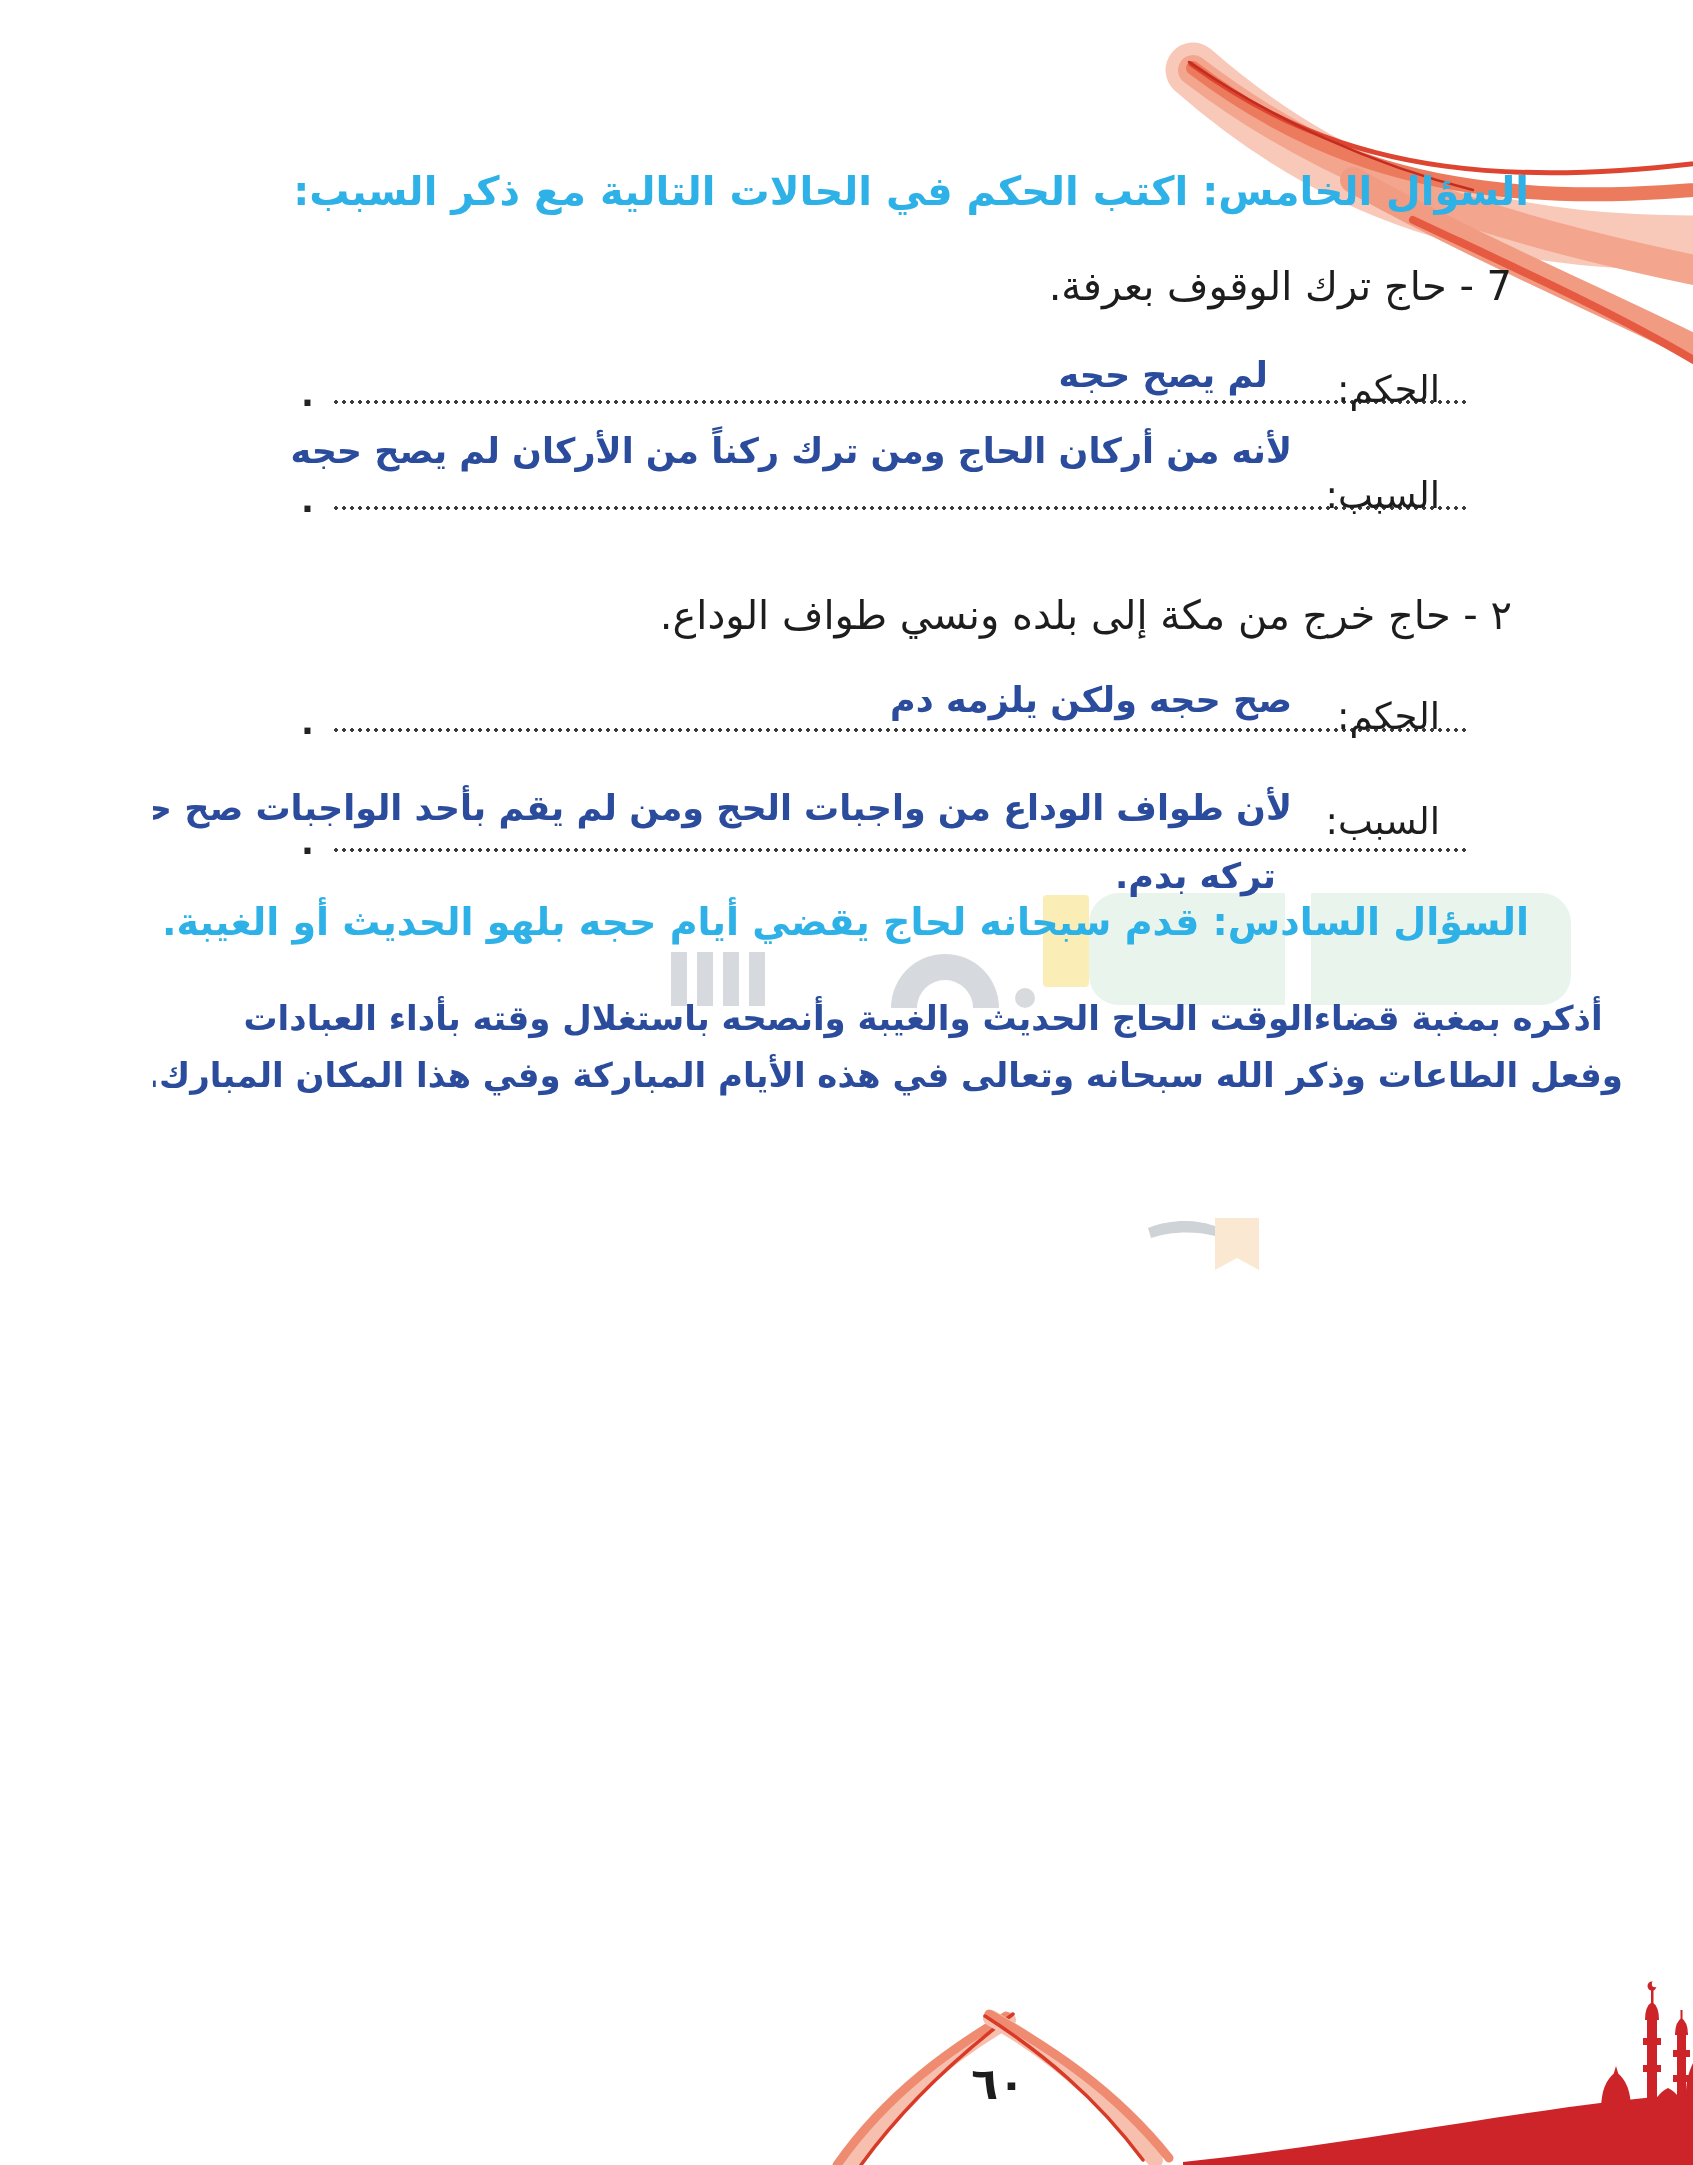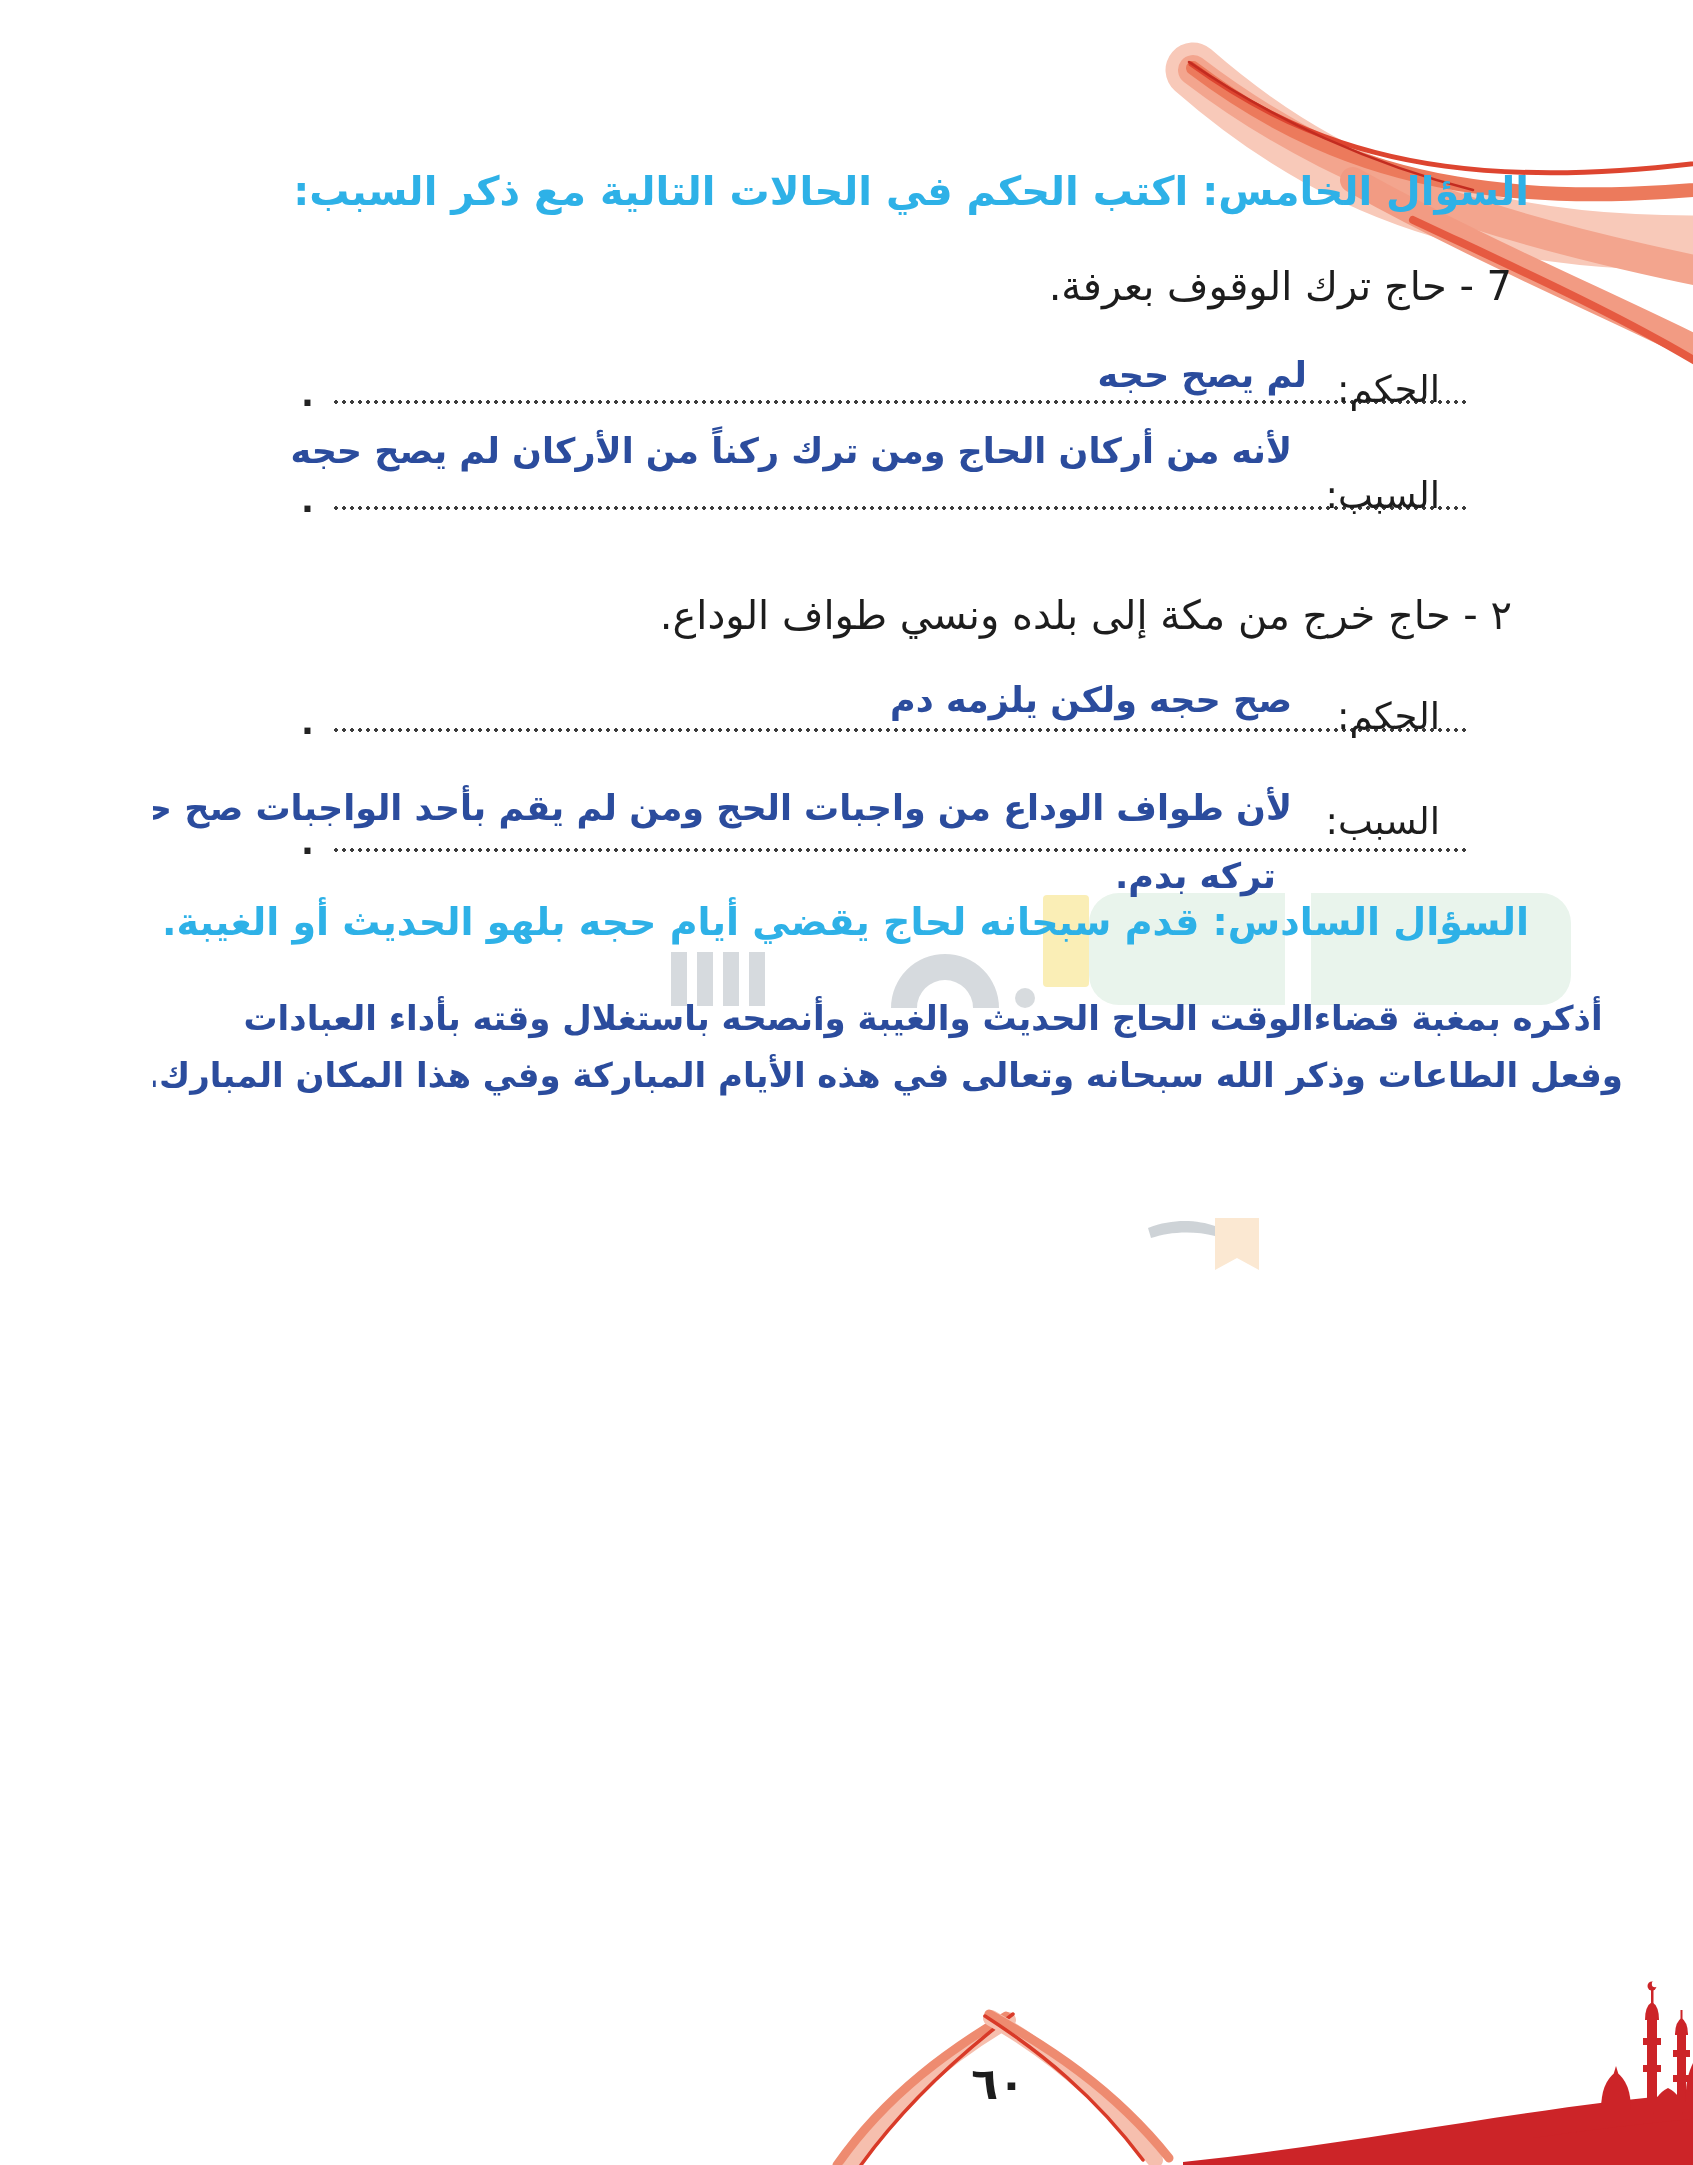--- a/index.html
+++ b/index.html
@@ -93,21 +93,21 @@
   <svg class="abs wm" style="left:990px;top:1210px;" width="130" height="70" viewBox="0 0 130 70">
     <path d="M 5,18 C 30,8 55,10 72,16 L 72,26 C 50,20 25,22 8,28 Z" fill="#C6CBD0" opacity="0.85"></path>
     <path d="M 72,8 h 44 v 52 l -22,-12 l -22,12 Z" fill="#FBE8D2"></path>
   </svg>
 
   <div class="abs txt q-title" style="right:164px;top:168px;">السؤال الخامس: اكتب الحكم في الحالات التالية مع ذكر السبب:</div>
 
   <div class="abs txt question" style="right:181px;top:263px;">7 - حاج ترك الوقوف بعرفة.</div>
 
   <div class="abs txt label" style="right:253px;top:368px;">الحكم:</div>
-  <div class="abs txt answer" style="right:386px;top:355px;">لم يصح حجه</div>
+  <div class="abs txt answer" style="right:425px;top:355px;">لم يصح حجه</div>
   <div class="abs dots" style="left:179px;width:1135px;top:396px;"></div>
   <div class="abs txt dot-end" style="left:148px;top:374px;">.</div>
 
   <div class="abs txt label" style="right:253px;top:474px;">السبب:</div>
   <div class="abs txt answer" style="right:401px;top:431px;">لأنه من أركان الحاج ومن ترك ركناً من الأركان لم يصح حجه</div>
   <div class="abs dots" style="left:179px;width:1135px;top:502px;"></div>
   <div class="abs txt dot-end" style="left:148px;top:480px;">.</div>
 
   <div class="abs txt question" style="right:181px;top:592px;">٢ - حاج خرج من مكة إلى بلده ونسي طواف الوداع.</div>
 

